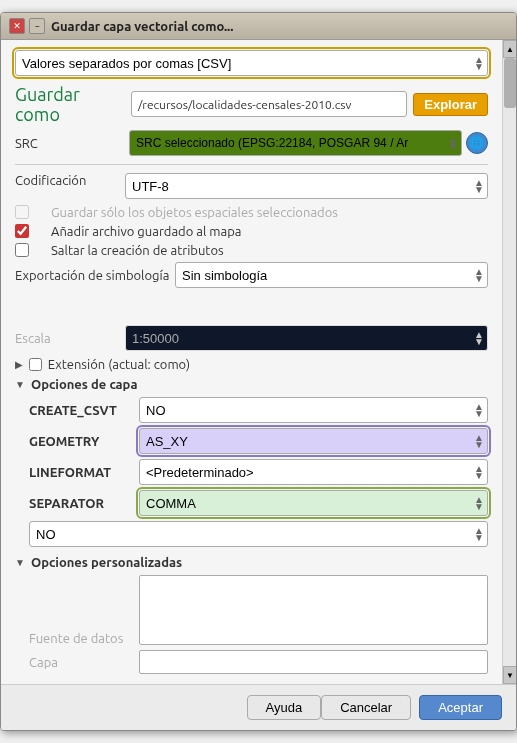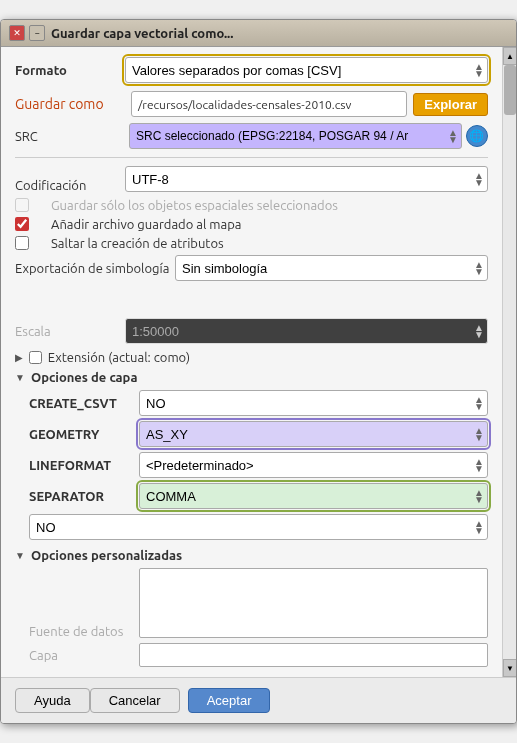--- a/index.html
+++ b/index.html
@@ -92,22 +92,22 @@
       line-height: 7px;
     }
     .path-row {
       display: flex;
       align-items: center;
       margin-bottom: 6px;
       gap: 6px;
     }
     .path-label {
       width: 110px;
-      font-size: 14px;
-      color: #c2410c;
+      font-size: 18px;
+      color: #15803d;
       flex-shrink: 0;
     }
     .path-input {
       flex: 1;
       height: 26px;
       border: 1px solid #aaa;
       background: white;
       border-radius: 3px;
       padding: 0 6px;
       font-size: 12px;
@@ -140,21 +140,21 @@
     .src-select-wrapper {
       flex: 1;
       position: relative;
       display: flex;
       align-items: center;
     }
     .src-select {
       width: 100%;
       height: 26px;
       border: 1px solid #aaa;
-      background: #c4b5fd;
+      background: #4d7c0f;
       border-radius: 3px;
       padding: 0 24px 0 6px;
       font-size: 12px;
       appearance: none;
     }
     .globe-icon {
       width: 22px;
       height: 22px;
       background: #4488cc;
       border-radius: 11px;
@@ -166,21 +166,21 @@
       cursor: pointer;
       flex-shrink: 0;
     }
     .divider {
       border: none;
       border-top: 1px solid #ccc;
       margin: 8px 0;
     }
     .codif-row {
       display: flex;
-      align-items: flex-end;
+      align-items: flex-start;
       margin-bottom: 6px;
     }
     .codif-label {
       width: 110px;
       font-size: 13px;
       color: #333;
       flex-shrink: 0;
     }
     .checkbox-row {
       display: flex;
@@ -332,21 +332,21 @@
     }
     .capa-input {
       flex: 1;
       height: 24px;
       border: 1px solid #aaa;
       background: white;
       border-radius: 2px;
     }
     .footer {
       display: flex;
-      justify-content: flex-start;
+      justify-content: flex-end;
       align-items: center;
       padding: 10px 14px;
       border-top: 1px solid #ccc;
       background: #ebebeb;
     }
     .footer-left { display: flex; gap: 8px; }
     .footer-right { display: flex; gap: 8px; }
     .btn {
       padding: 4px 18px;
       border-radius: 4px;
@@ -379,21 +379,20 @@
       <div class="tb-btn">−</div>
     </div>
     <span class="titlebar-title">Guardar capa vectorial como...</span>
   </div>
 
   <div class="content-with-scroll">
     <div class="content-inner">
       <div class="content">
 
         <div class="form-row" style="margin-bottom:8px;">
-          <span class="form-label bold">Formato</span>
           <div style="flex:1;position:relative;">
             <select class="select-control" style="outline:2px solid #c8a000; outline-offset:1px; border:1px solid #aaa;">
               <option>Valores separados por comas [CSV]</option>
             </select>
             
             <div class="select-arrow">
                 <span>▲</span>
                 <span>▼</span>
               </div>
           </div>
@@ -459,21 +458,21 @@
             <div class="select-arrow">
                 <span>▲</span>
                 <span>▼</span>
               </div>
           </div>
         </div>
 
         <div class="escala-row">
           <span class="escala-label">Escala</span>
           <div style="flex:1;position:relative;">
-            <input class="escala-input" type="text" value="1:50000" readonly="" style="width: 100%; border: 1px solid rgb(221, 221, 221); background: #404040; color: rgb(170, 170, 170); height: 26px; border-radius: 3px; padding: 0px 24px 0px 6px;">
+            <input class="escala-input" type="text" value="1:50000" readonly="" style="width: 100%; border: 1px solid rgb(221, 221, 221); background: #0f172a; color: rgb(170, 170, 170); height: 26px; border-radius: 3px; padding: 0px 24px 0px 6px;">
             <div class="select-arrow" style="position:absolute;right:4px;top:50%;transform:translateY(-50%);font-size:10px;color:#ccc;">
                 <span>▲</span>
                 <span>▼</span>
               </div>
           </div>
         </div>
 
         <div class="extent-row">
           <span class="triangle-icon">▶</span>
           <input type="checkbox" style="">

